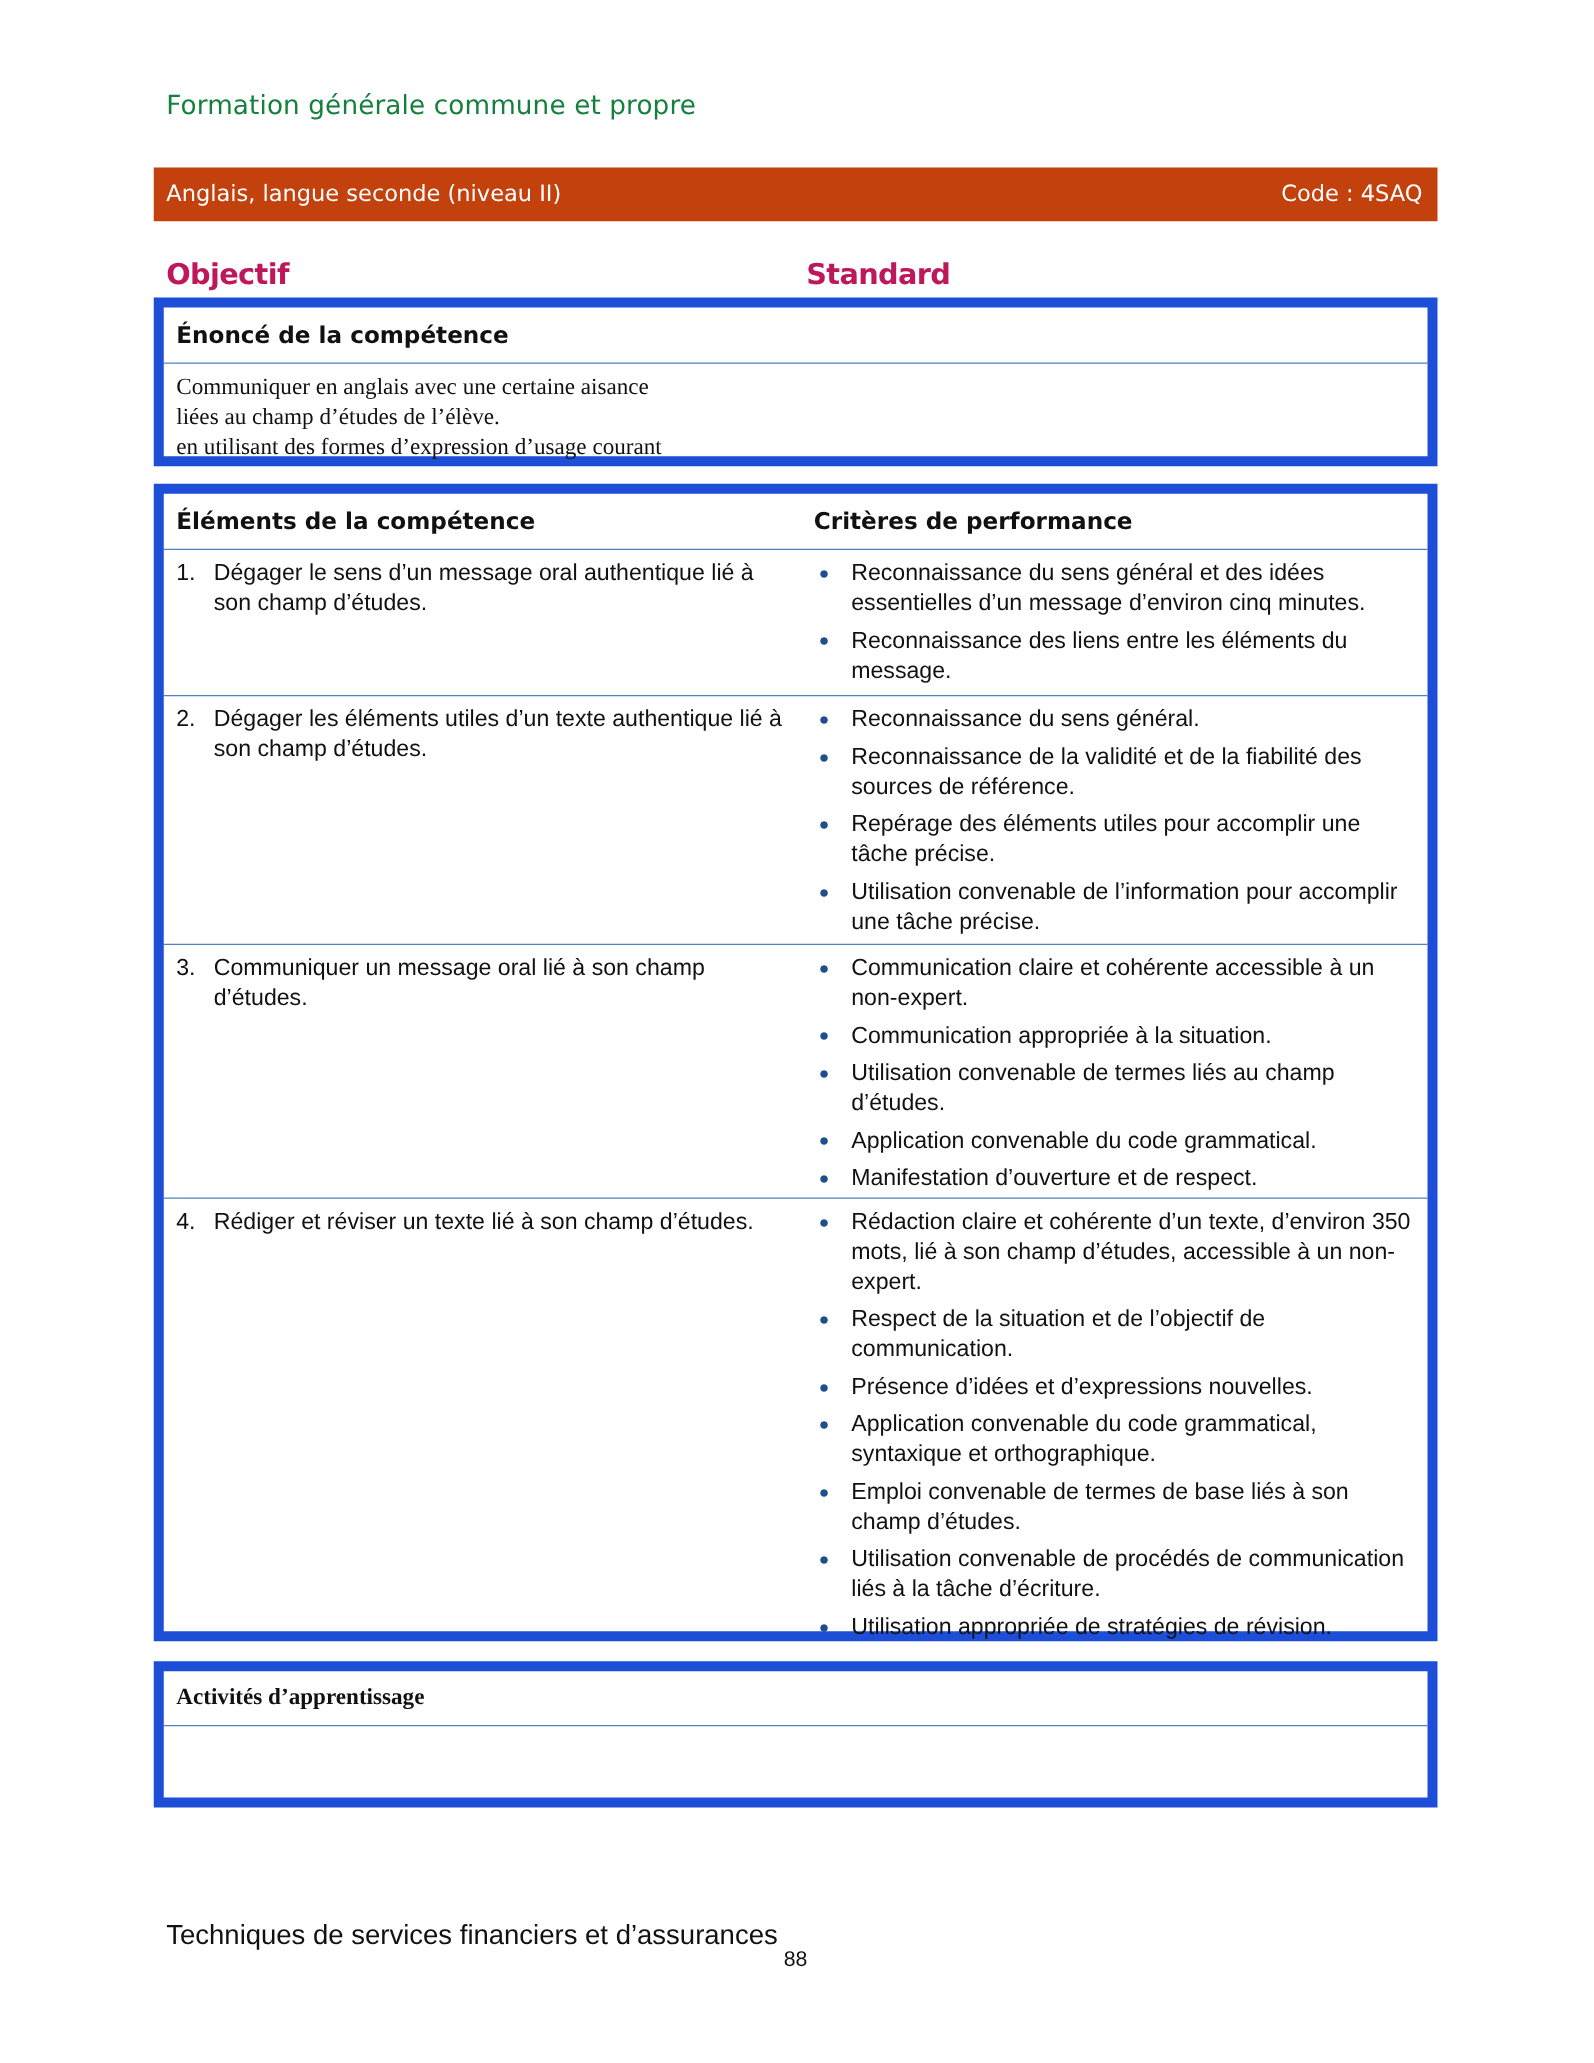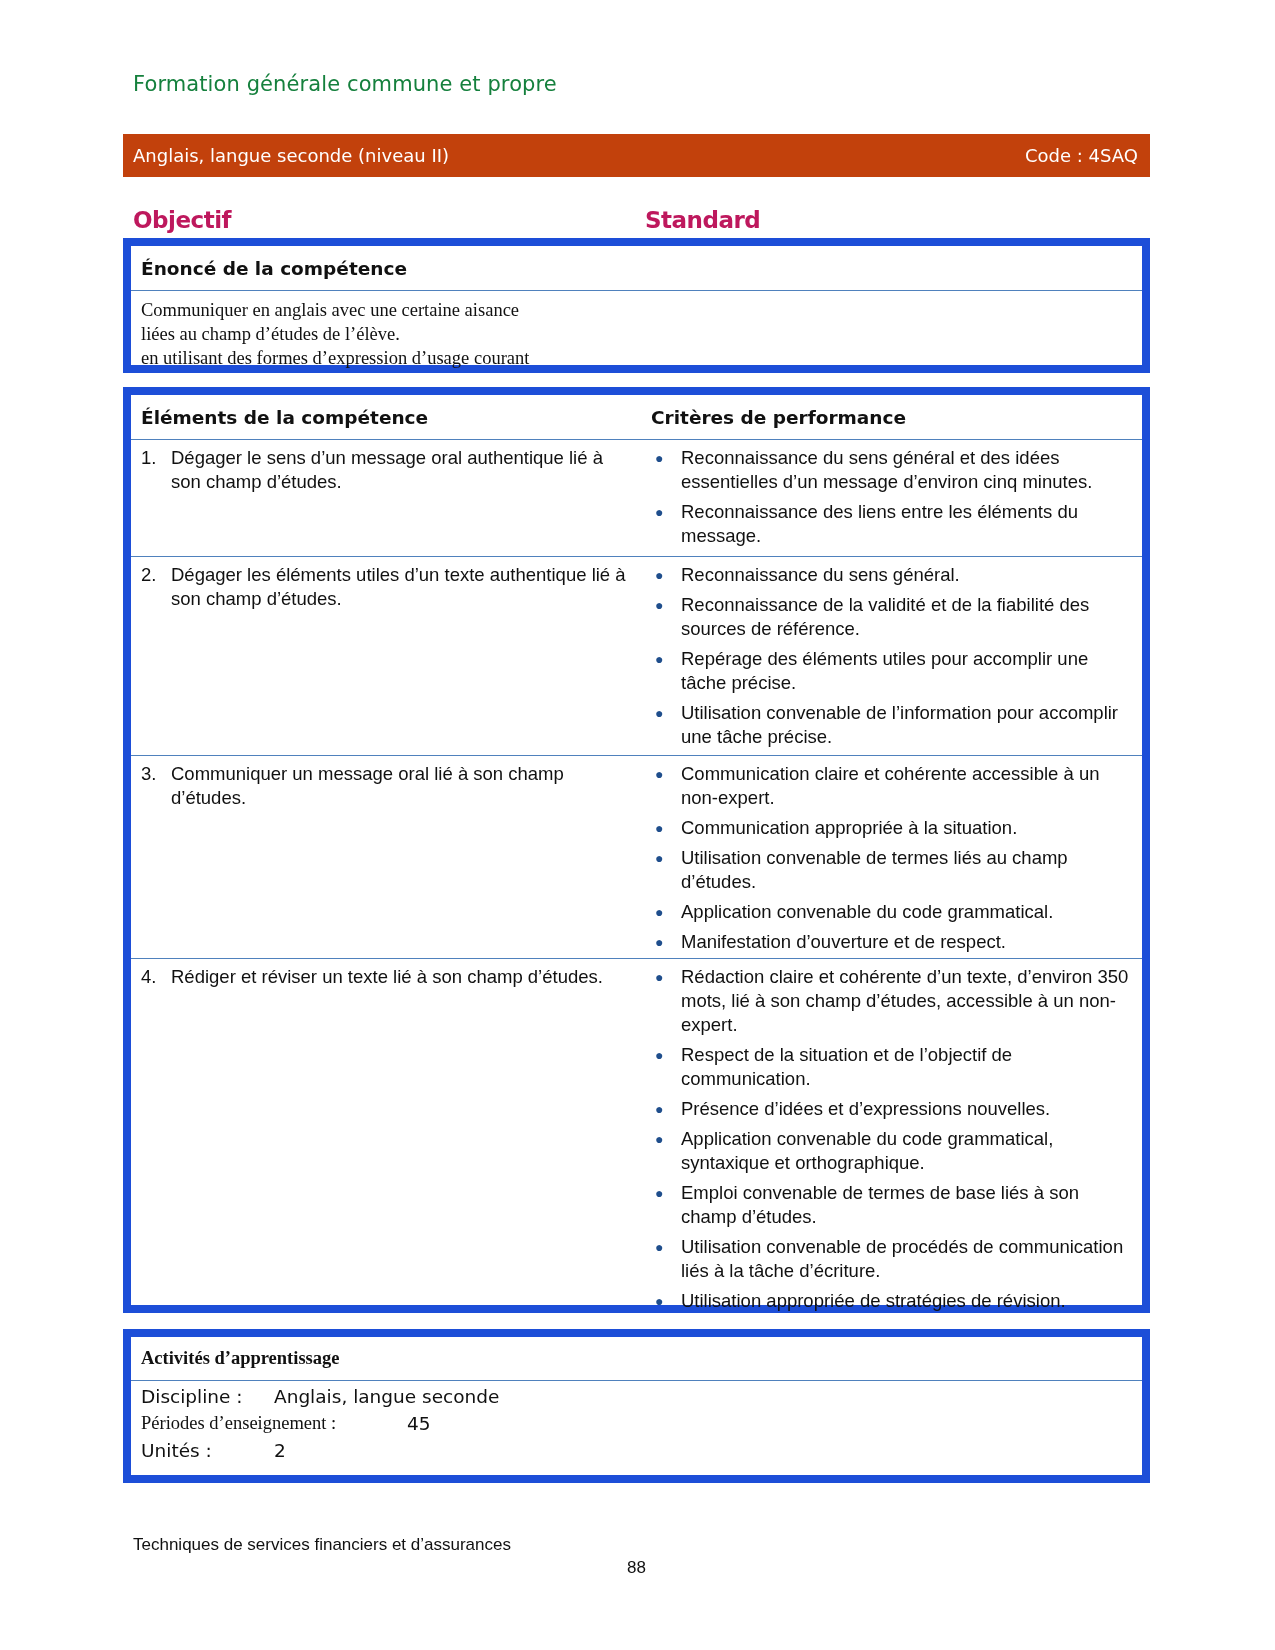--- a/index.html
+++ b/index.html
@@ -23,21 +23,21 @@
   .cell-left { width: 512px; padding: 6px 10px; box-sizing: border-box; }
   .cell-right { flex: 1; padding: 6px 8px 4px 8px; box-sizing: border-box; }
   .elem { display: flex; font-size: 18.5px; line-height: 24px; font-family: "Liberation Sans", sans-serif; }
   .elem .num { width: 30px; flex: none; }
   .crit-list { list-style: none; margin: 0; padding: 0; }
   .crit-list li { display: flex; font-size: 18.5px; line-height: 24px; margin-bottom: 6px;
                   font-family: "Liberation Sans", sans-serif; }
   .crit-list li:last-child { margin-bottom: 2px; }
   .bullet { width: 30px; flex: none; color: #1f4e8c; padding-left: 4px; box-sizing: border-box; font-size: 14px; line-height: 24px; }
   .act-line { display: flex; font-size: 18.5px; line-height: 27px; }
-  .footer-text { position: absolute; left: 133px; top: 1535px; font-size: 17px; font-family: "Liberation Sans", sans-serif; }
+  .footer-text { position: absolute; left: 133px; top: 1535px; font-size: 22px; font-family: "Liberation Sans", sans-serif; }
   .page-num { position: absolute; left: 627px; top: 1558px; font-size: 17px; font-family: "Liberation Sans", sans-serif; }
 </style>
 </head>
 <body>
 
 <div class="page-title">Formation générale commune et propre</div>
 
 <div class="course-bar">
   <span>Anglais, langue seconde (niveau II)</span>
   <span>Code : 4SAQ</span>
@@ -179,32 +179,18 @@
           </li>
         <li>
             <span class="bullet">●</span>
             <span>Utilisation appropriée de stratégies de révision.</span>
           </li>
       </ul>
     </div>
   </div>
 </div>
 
-<div class="box" style="top:1329px; height:154px;">
+<div class="box" style="top:1329px; height:117px;">
   <div class="box-head liberation" style="height:44px;">Activités d’apprentissage</div>
-  <div class="box-body" style="padding-top:2px;">
-    <div class="act-line">
-      <span style="width:133px;">Discipline :</span>
-      <span>Anglais, langue seconde</span>
-    </div>
-    <div class="act-line">
-      <span class="liberation" style="width:266px;">Périodes d’enseignement :</span>
-      <span>45</span>
-    </div>
-    <div class="act-line">
-      <span style="width:133px;">Unités :</span>
-      <span>2</span>
-    </div>
-  </div>
 </div>
 
 <div class="footer-text">Techniques de services financiers et d’assurances</div>
 <div class="page-num">88</div>
 
 </body></html>

